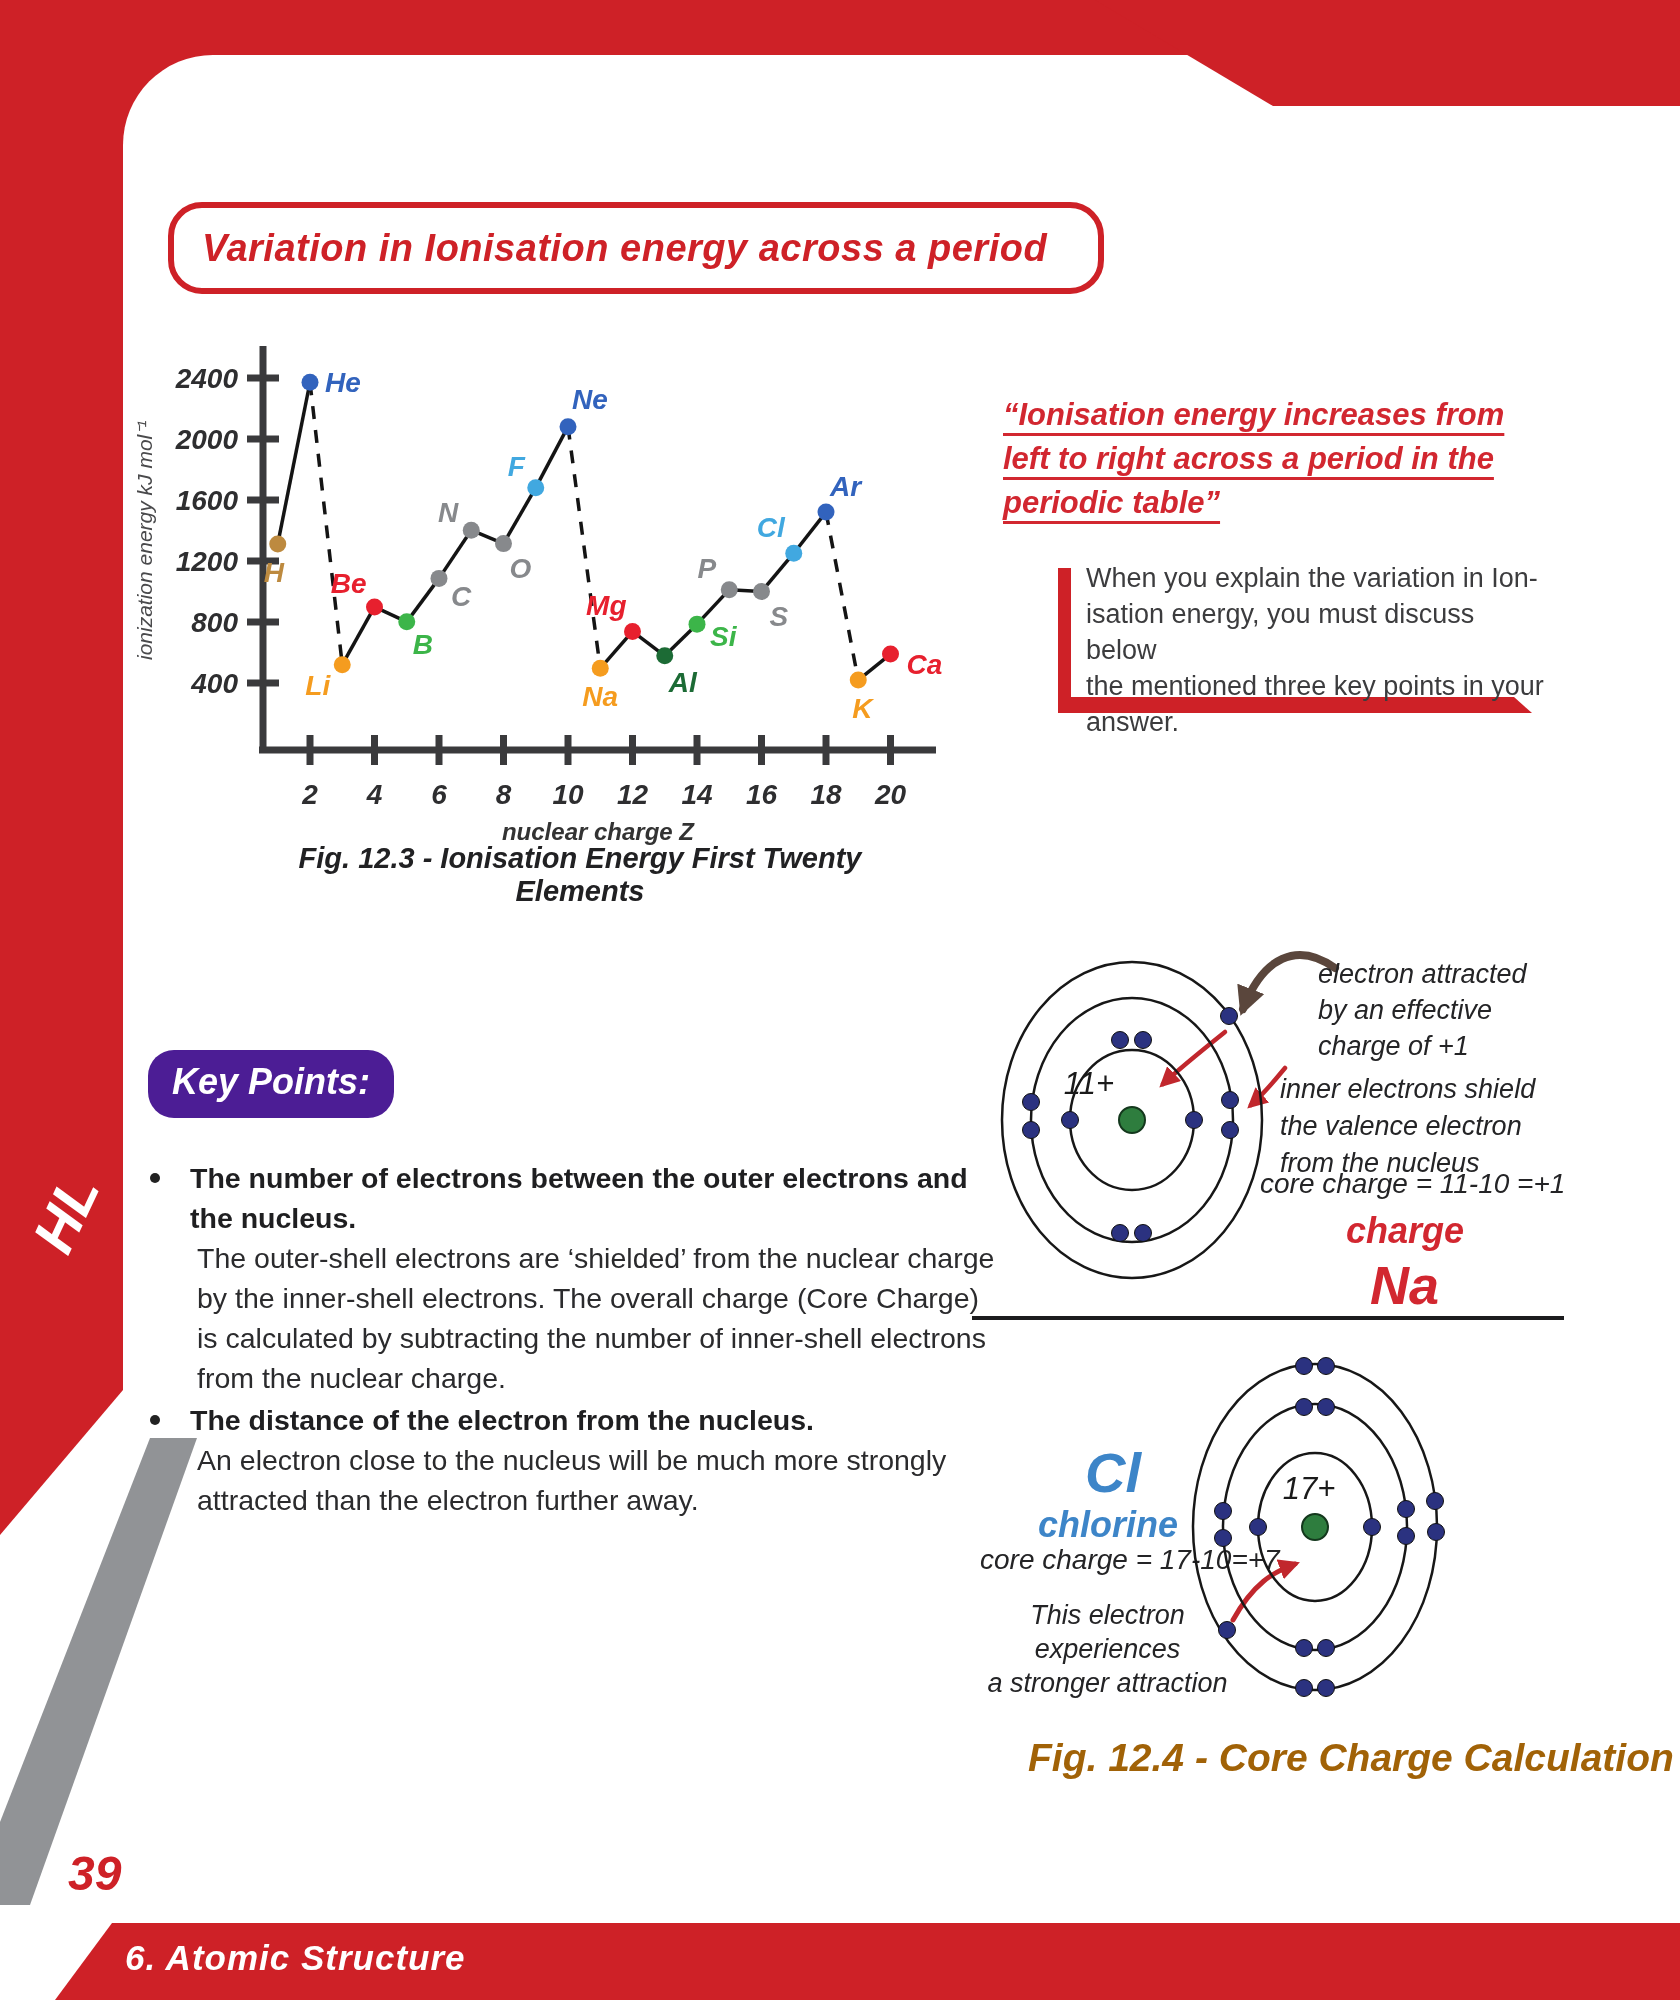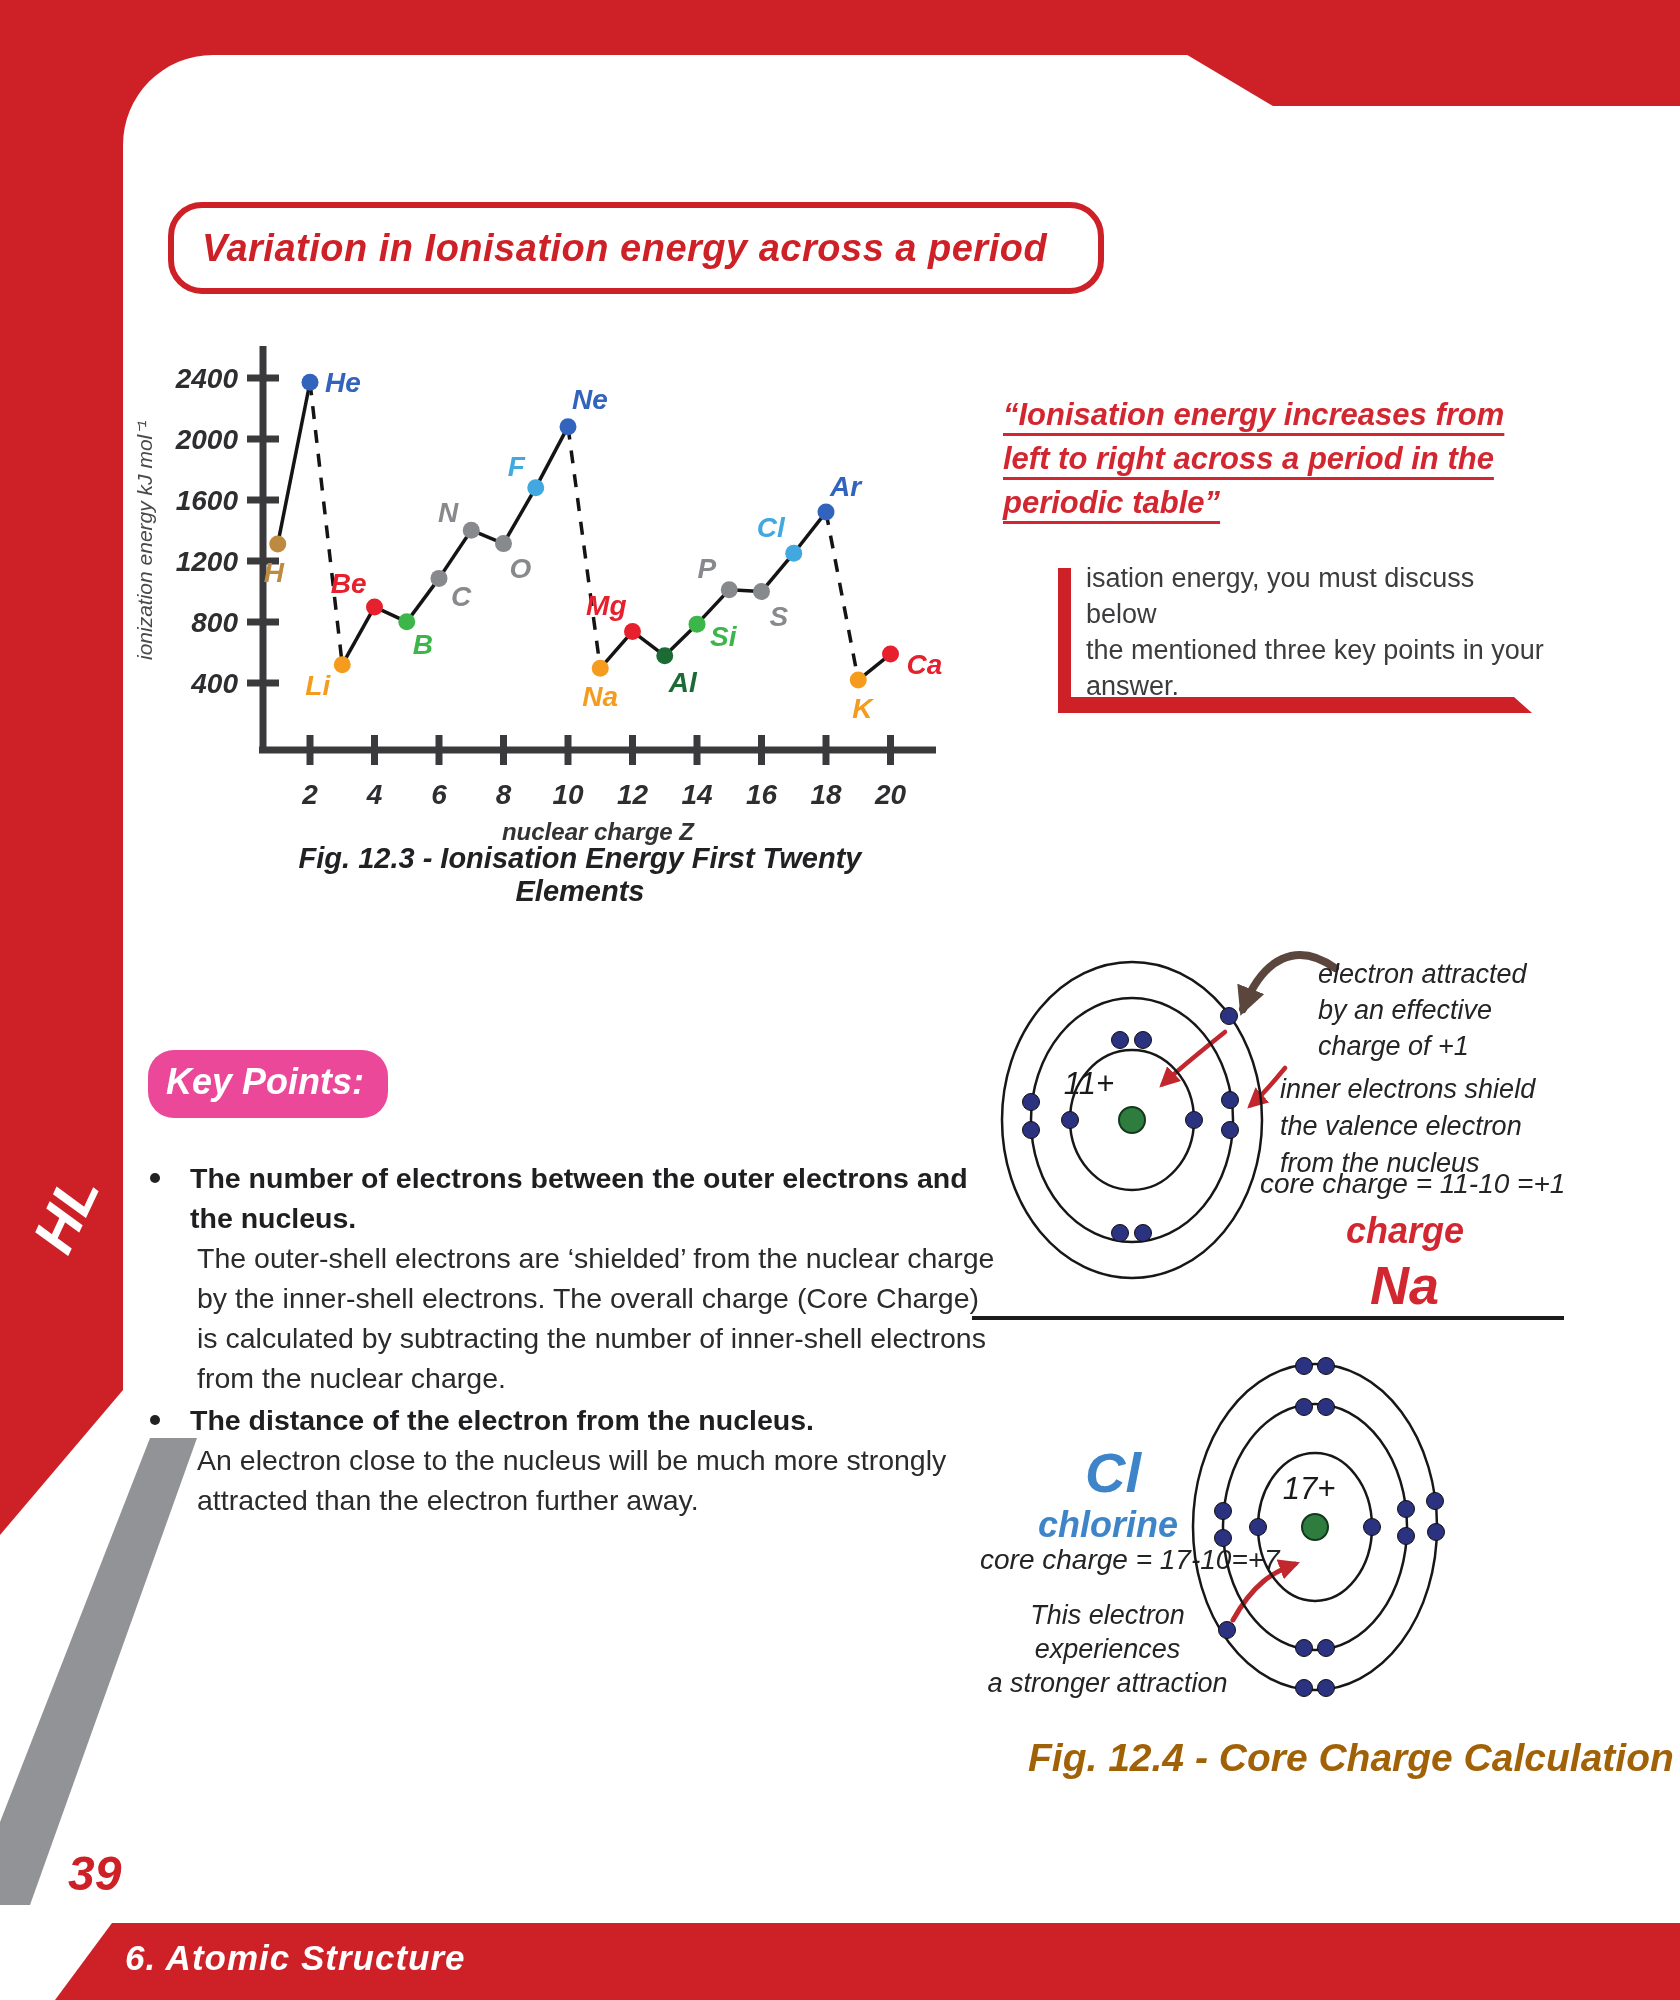--- a/index.html
+++ b/index.html
@@ -33,22 +33,22 @@
   
   .quote{left:1003px;top:393px;width:560px;}
   .q-line{display:inline-block;color:#d22730;font-size:31px;font-style:italic;font-weight:bold;
       line-height:44px;text-decoration:underline;text-decoration-thickness:2.5px;text-underline-offset:8px;}
   
   .note-accent-v{left:1058px;top:568px;width:13px;height:144px;background:#ce2127;border-bottom-left-radius:10px;}
   .note-accent-h{left:1058px;top:697px;width:474px;height:16px;background:#ce2127;
       clip-path:polygon(0 0,456px 0,474px 16px,0 16px);}
   .note-text{left:1086px;top:560px;width:460px;color:#3c3c3e;font-size:27px;line-height:36px;}
   
-  .kp-badge{left:148px;top:1050px;background:#ec4899;color:#fff;font-size:36px;font-style:italic;font-weight:bold;
-      padding:11px 24px 15px 18px;border-radius:26px;}
+  .kp-badge{left:148px;top:1050px;background:#4c1d95;color:#fff;font-size:36px;font-style:italic;font-weight:bold;
+      padding:11px 24px 15px 24px;border-radius:26px;}
   .kp-list{left:150px;top:1158px;width:845px;}
   .kp-item{display:flex;margin-bottom:2px;}
   .kp-marker-col{width:40px;flex:0 0 40px;padding-top:15px;}
   .kp-dot{width:10px;height:10px;border-radius:50%;background:#222;}
   .kp-heading{font-size:28.5px;font-weight:bold;color:#1f1f21;line-height:40px;}
   .kp-body{font-size:28.5px;color:#2b2b2d;line-height:40px;padding-left:7px;}
   
   .hand{font-style:italic;color:#242426;}
   .ann-effective{left:1318px;top:956px;width:270px;font-size:27px;line-height:36px;}
   .ann-shield{left:1280px;top:1071px;width:300px;font-size:27px;line-height:37px;}
@@ -180,20 +180,21 @@
 
   <div class="abs quote">
     <div><span class="q-line">“Ionisation energy increases from</span></div>
     <div><span class="q-line">left to right across a period in the</span></div>
     <div><span class="q-line">periodic table”</span></div>
   </div>
 
   <div class="abs note-accent-v"></div>
   <div class="abs note-accent-h"></div>
   <div class="abs note-text">
+    <div>When you explain the variation in Ion-</div>
     <div>isation energy, you must discuss below</div>
     <div>the mentioned three key points in your</div>
     <div>answer.</div>
   </div>
 
   <div class="abs kp-badge">Key Points:</div>
   <div class="abs kp-list">
     <div class="kp-item">
       <div class="kp-marker-col">
           <div class="kp-dot"></div>

